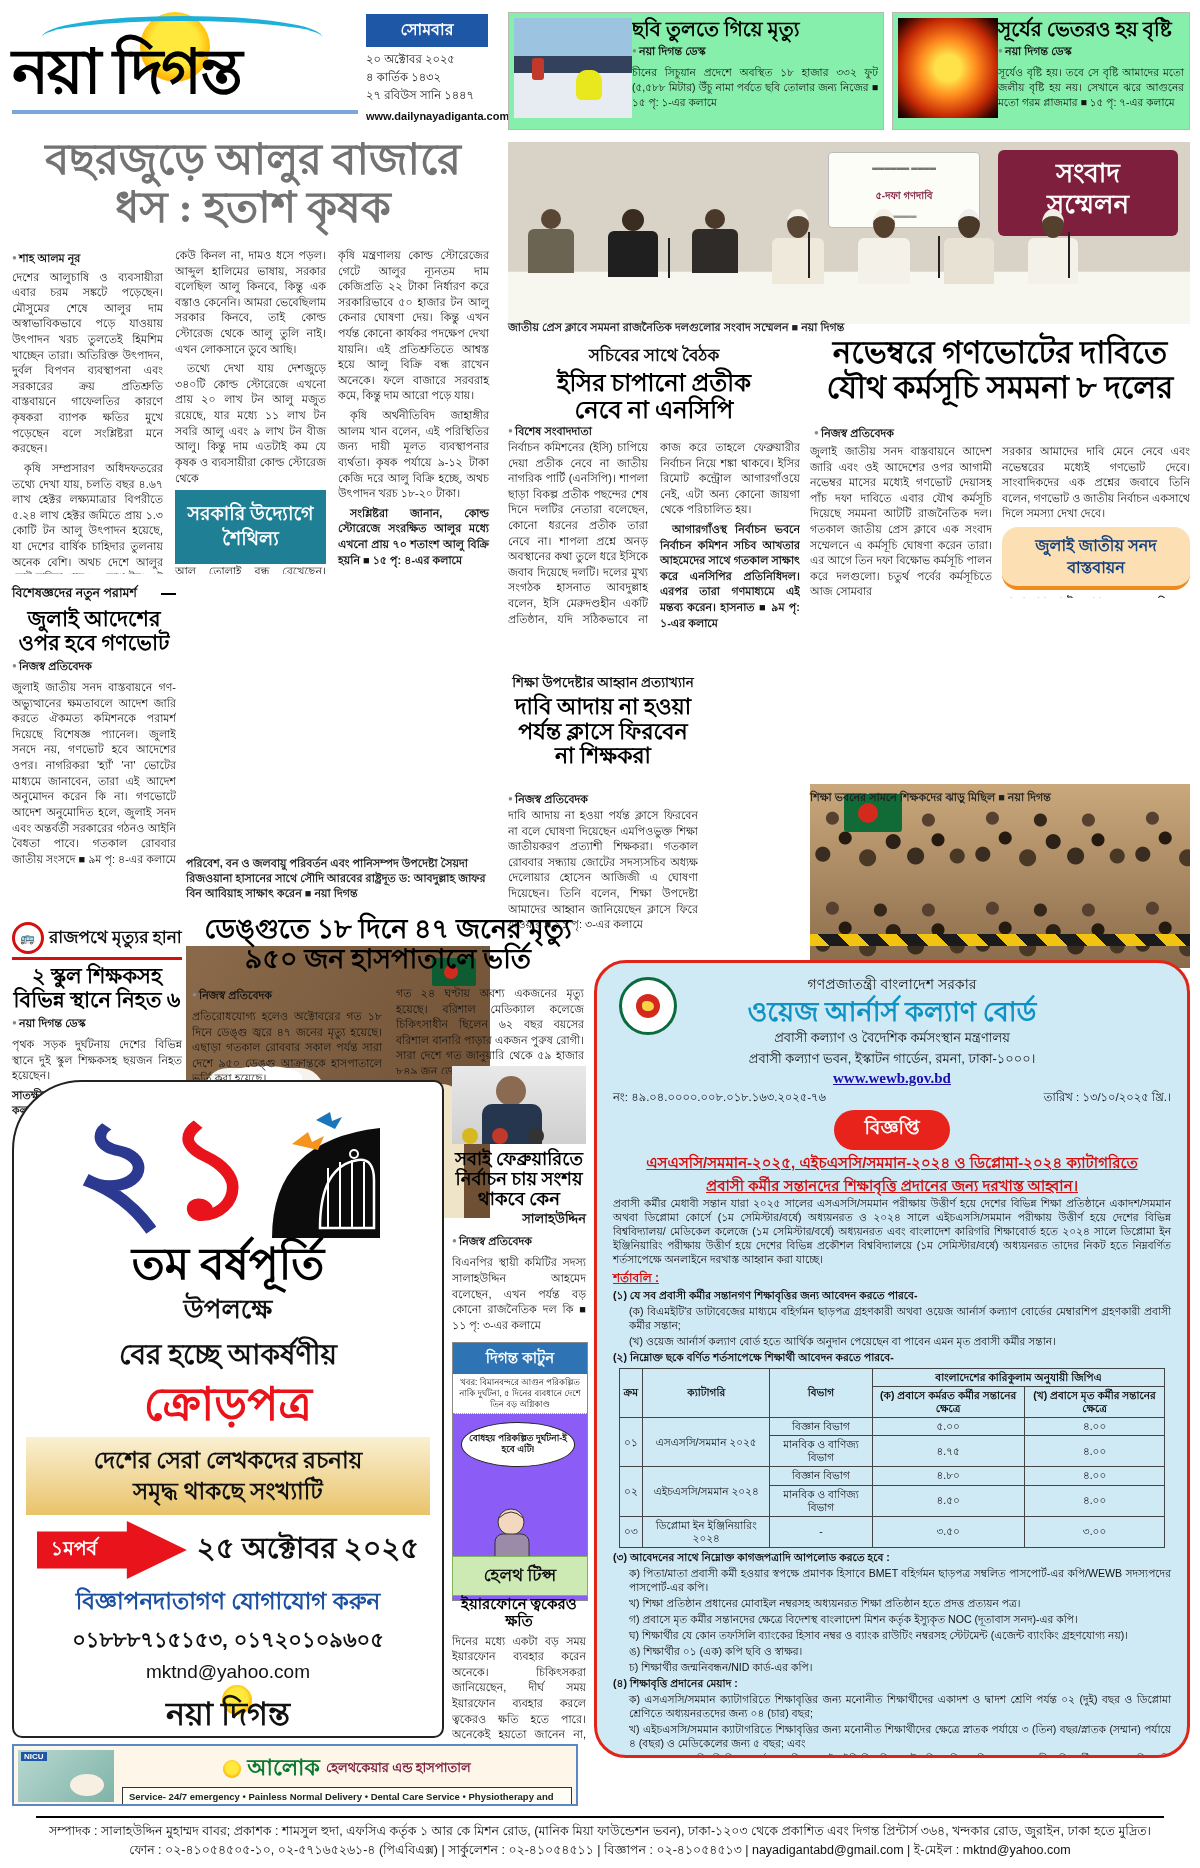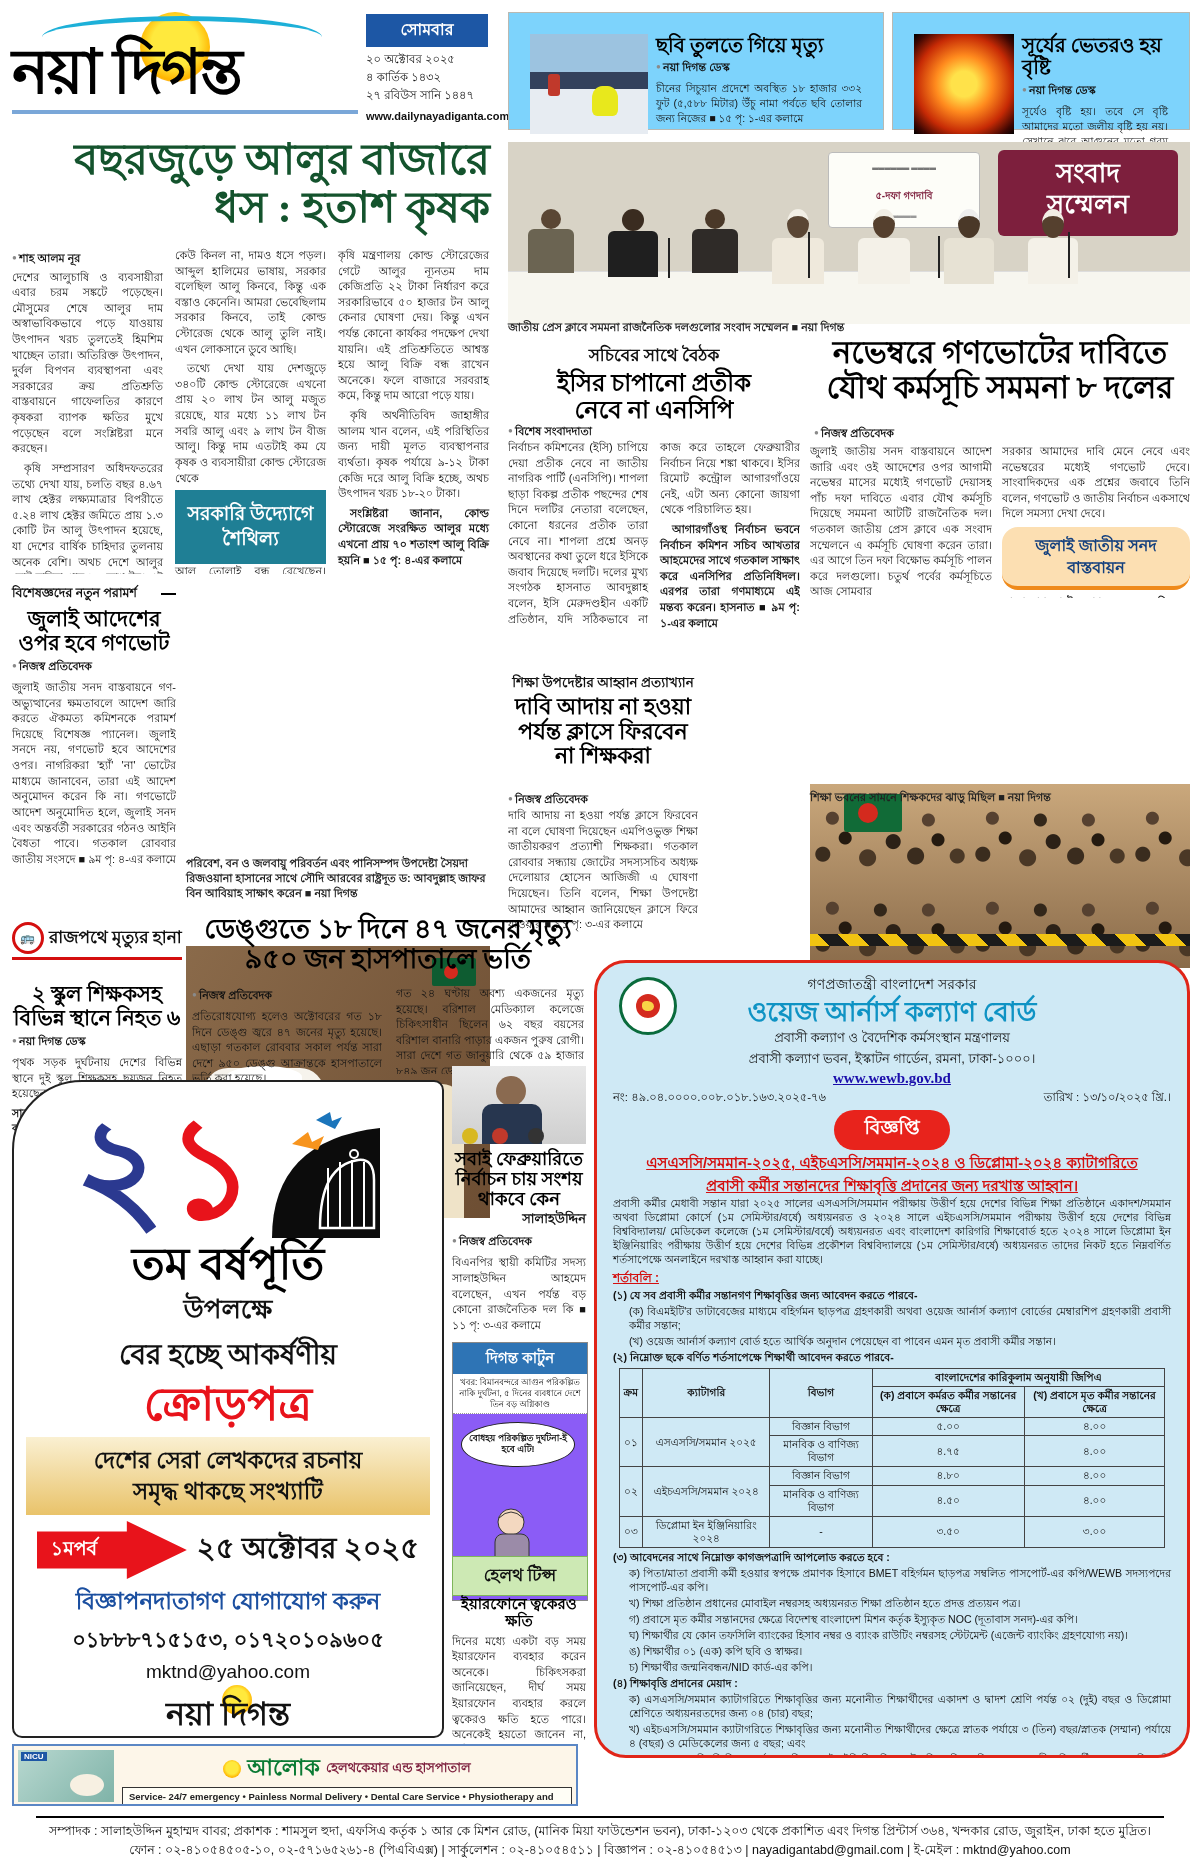--- a/index.html
+++ b/index.html
@@ -13,21 +13,21 @@
   .byline::before{content:"\25CF  ";color:#8a8a8a;font-size:8px;vertical-align:2px;}
   .bodytxt{font-size:11px;line-height:1.42;text-align:justify;color:#141414;}
   .bodytxt p{margin:0 0 4px;text-indent:12px;}
   .bodytxt p.np{text-indent:0;}
   .headline{font-family:"Liberation Serif","DejaVu Serif",serif;font-weight:bold;color:#000;line-height:1.12;}
   .caption{font-size:11px;font-weight:bold;line-height:1.35;color:#222;}
   .cols2{column-count:2;column-gap:12px;}
   
   .sun{border-radius:50%;background:radial-gradient(circle at 50% 45%,#ffe93d 0 45%,#ffb400 70%,rgba(255,140,0,.45) 85%,rgba(255,140,0,0) 100%);}
   .dayband{background:#1d57a5;color:#fff;font-weight:bold;text-align:center;}
-  .teaser{border:1px solid #b9b9b2;background:#7dd3fc;display:flex;padding:21px;gap:8px;box-sizing:border-box;}
+  .teaser{border:1px solid #b9b9b2;background:#86efac;display:flex;padding:5px;box-sizing:border-box;}
   .tphoto{flex:none;}
   
   .govtbox{background:#1f7f95;color:#fff;font-weight:bold;text-align:center;font-size:19px;line-height:1.3;
            padding:12px 4px;font-family:"Liberation Serif","DejaVu Serif",serif;}
   .julybox{background:#fcdfb2;border-bottom:4px solid #ef8a1b;border-radius:16px;color:#14407e;font-weight:bold;
            text-align:center;font-size:16px;line-height:1.35;padding:8px 4px;margin:5px 0;}
   .redpill{background:#e8231c;color:#fff;font-weight:bold;border-radius:22px;display:inline-block;padding:3px 30px 5px;font-size:19px;}
   .tagline{display:flex;align-items:center;gap:24px;}
   .tagline .rule{flex:1;border-top:2px solid #000;}
   
@@ -111,21 +111,21 @@
   </div>
   <div class="abs teaser" style="left:892px;top:12px;width:298px;height:118px;">
     <div class="tphoto ph-sun" style="width:100px;height:100px;"></div>
     <div>
       <div class="headline" style="font-size:20px;">সূর্যের ভেতরও হয় বৃষ্টি</div>
       <div class="byline">নয়া দিগন্ত ডেস্ক</div>
       <div class="bodytxt" style="font-size:10.5px;">সূর্যেও বৃষ্টি হয়। তবে সে বৃষ্টি আমাদের মতো জলীয় বৃষ্টি হয় নয়। সেখানে ঝরে আগুনের মতো গরম প্লাজমার ■ ১৫ পৃ: ৭-এর কলামে</div>
     </div>
   </div>
 
-  <div class="abs headline ctr" style="left:16px;top:136px;width:474px;font-size:43px;color:#14532d;text-align:right;">
+  <div class="abs headline ctr" style="left:16px;top:136px;width:474px;font-size:43px;color:#737373;">
     <div>বছরজুড়ে আলুর বাজারে</div>
     <div>ধস : হতাশ কৃষক</div>
   </div>
 
   <div class="abs ph-press" style="left:508px;top:142px;width:682px;height:182px;">
     <div class="abs" style="right:12px;top:8px;width:180px;height:86px;background:#7d1f3d;border-radius:6px;color:#fff;text-align:center;">
       <div class="serif b" style="font-size:26px;line-height:1.2;margin-top:8px;">সংবাদ</div>
       <div class="serif b" style="font-size:26px;line-height:1.2;">সম্মেলন</div>
     </div>
     <div class="abs" style="right:210px;top:10px;width:150px;height:74px;background:#fdfdf8;border:1px solid #bbb;border-radius:4px;text-align:center;">
@@ -265,21 +265,21 @@
     </div>
     <div class="abs" style="left:140px;bottom:0;width:40px;height:54px;background:#274; border-radius:8px 8px 0 0;"></div>
   </div>
   <div class="abs caption" style="left:186px;top:856px;width:304px;">পরিবেশ, বন ও জলবায়ু পরিবর্তন এবং পানিসম্পদ উপদেষ্টা সৈয়দা রিজওয়ানা হাসানের সাথে সৌদি আরবের রাষ্ট্রদূত ড: আবদুল্লাহ জাফর বিন আবিয়াহ সাক্ষাৎ করেন ■ নয়া দিগন্ত</div>
 
   <div class="abs" style="left:12px;top:922px;width:170px;">
     <div style="display:flex;align-items:center;gap:5px;border-bottom:3px solid #d40f0f;padding-bottom:3px;">
       <span style="width:26px;height:26px;border:3px solid #d40f0f;border-radius:50%;display:inline-flex;align-items:center;justify-content:center;font-size:12px;">🚌</span>
       <span class="serif b" style="font-size:17px;">রাজপথে মৃত্যুর হানা</span>
     </div>
-    <div class="headline ctr" style="font-size:21px;margin-top:23px;">২ স্কুল শিক্ষকসহ</div>
+    <div class="headline ctr" style="font-size:21px;margin-top:5px;">২ স্কুল শিক্ষকসহ</div>
     <div class="headline ctr" style="font-size:21px;">বিভিন্ন স্থানে নিহত ৬</div>
     <div class="byline">নয়া দিগন্ত ডেস্ক</div>
     <div class="bodytxt">
       <p class="np">পৃথক সড়ক দুর্ঘটনায় দেশের বিভিন্ন স্থানে দুই স্কুল শিক্ষকসহ ছয়জন নিহত হয়েছেন।</p>
       <p class="np b">সাতক্ষীরা প্রতিনিধি ■ ৯ম পৃ: ৬-এর কলামে</p>
     </div>
   </div>
 
   <div class="abs ctr" style="left:192px;top:914px;width:392px;">
     <div class="headline" style="font-size:27px;">ডেঙ্গুতে ১৮ দিনে ৪৭ জনের মৃত্যু</div>

